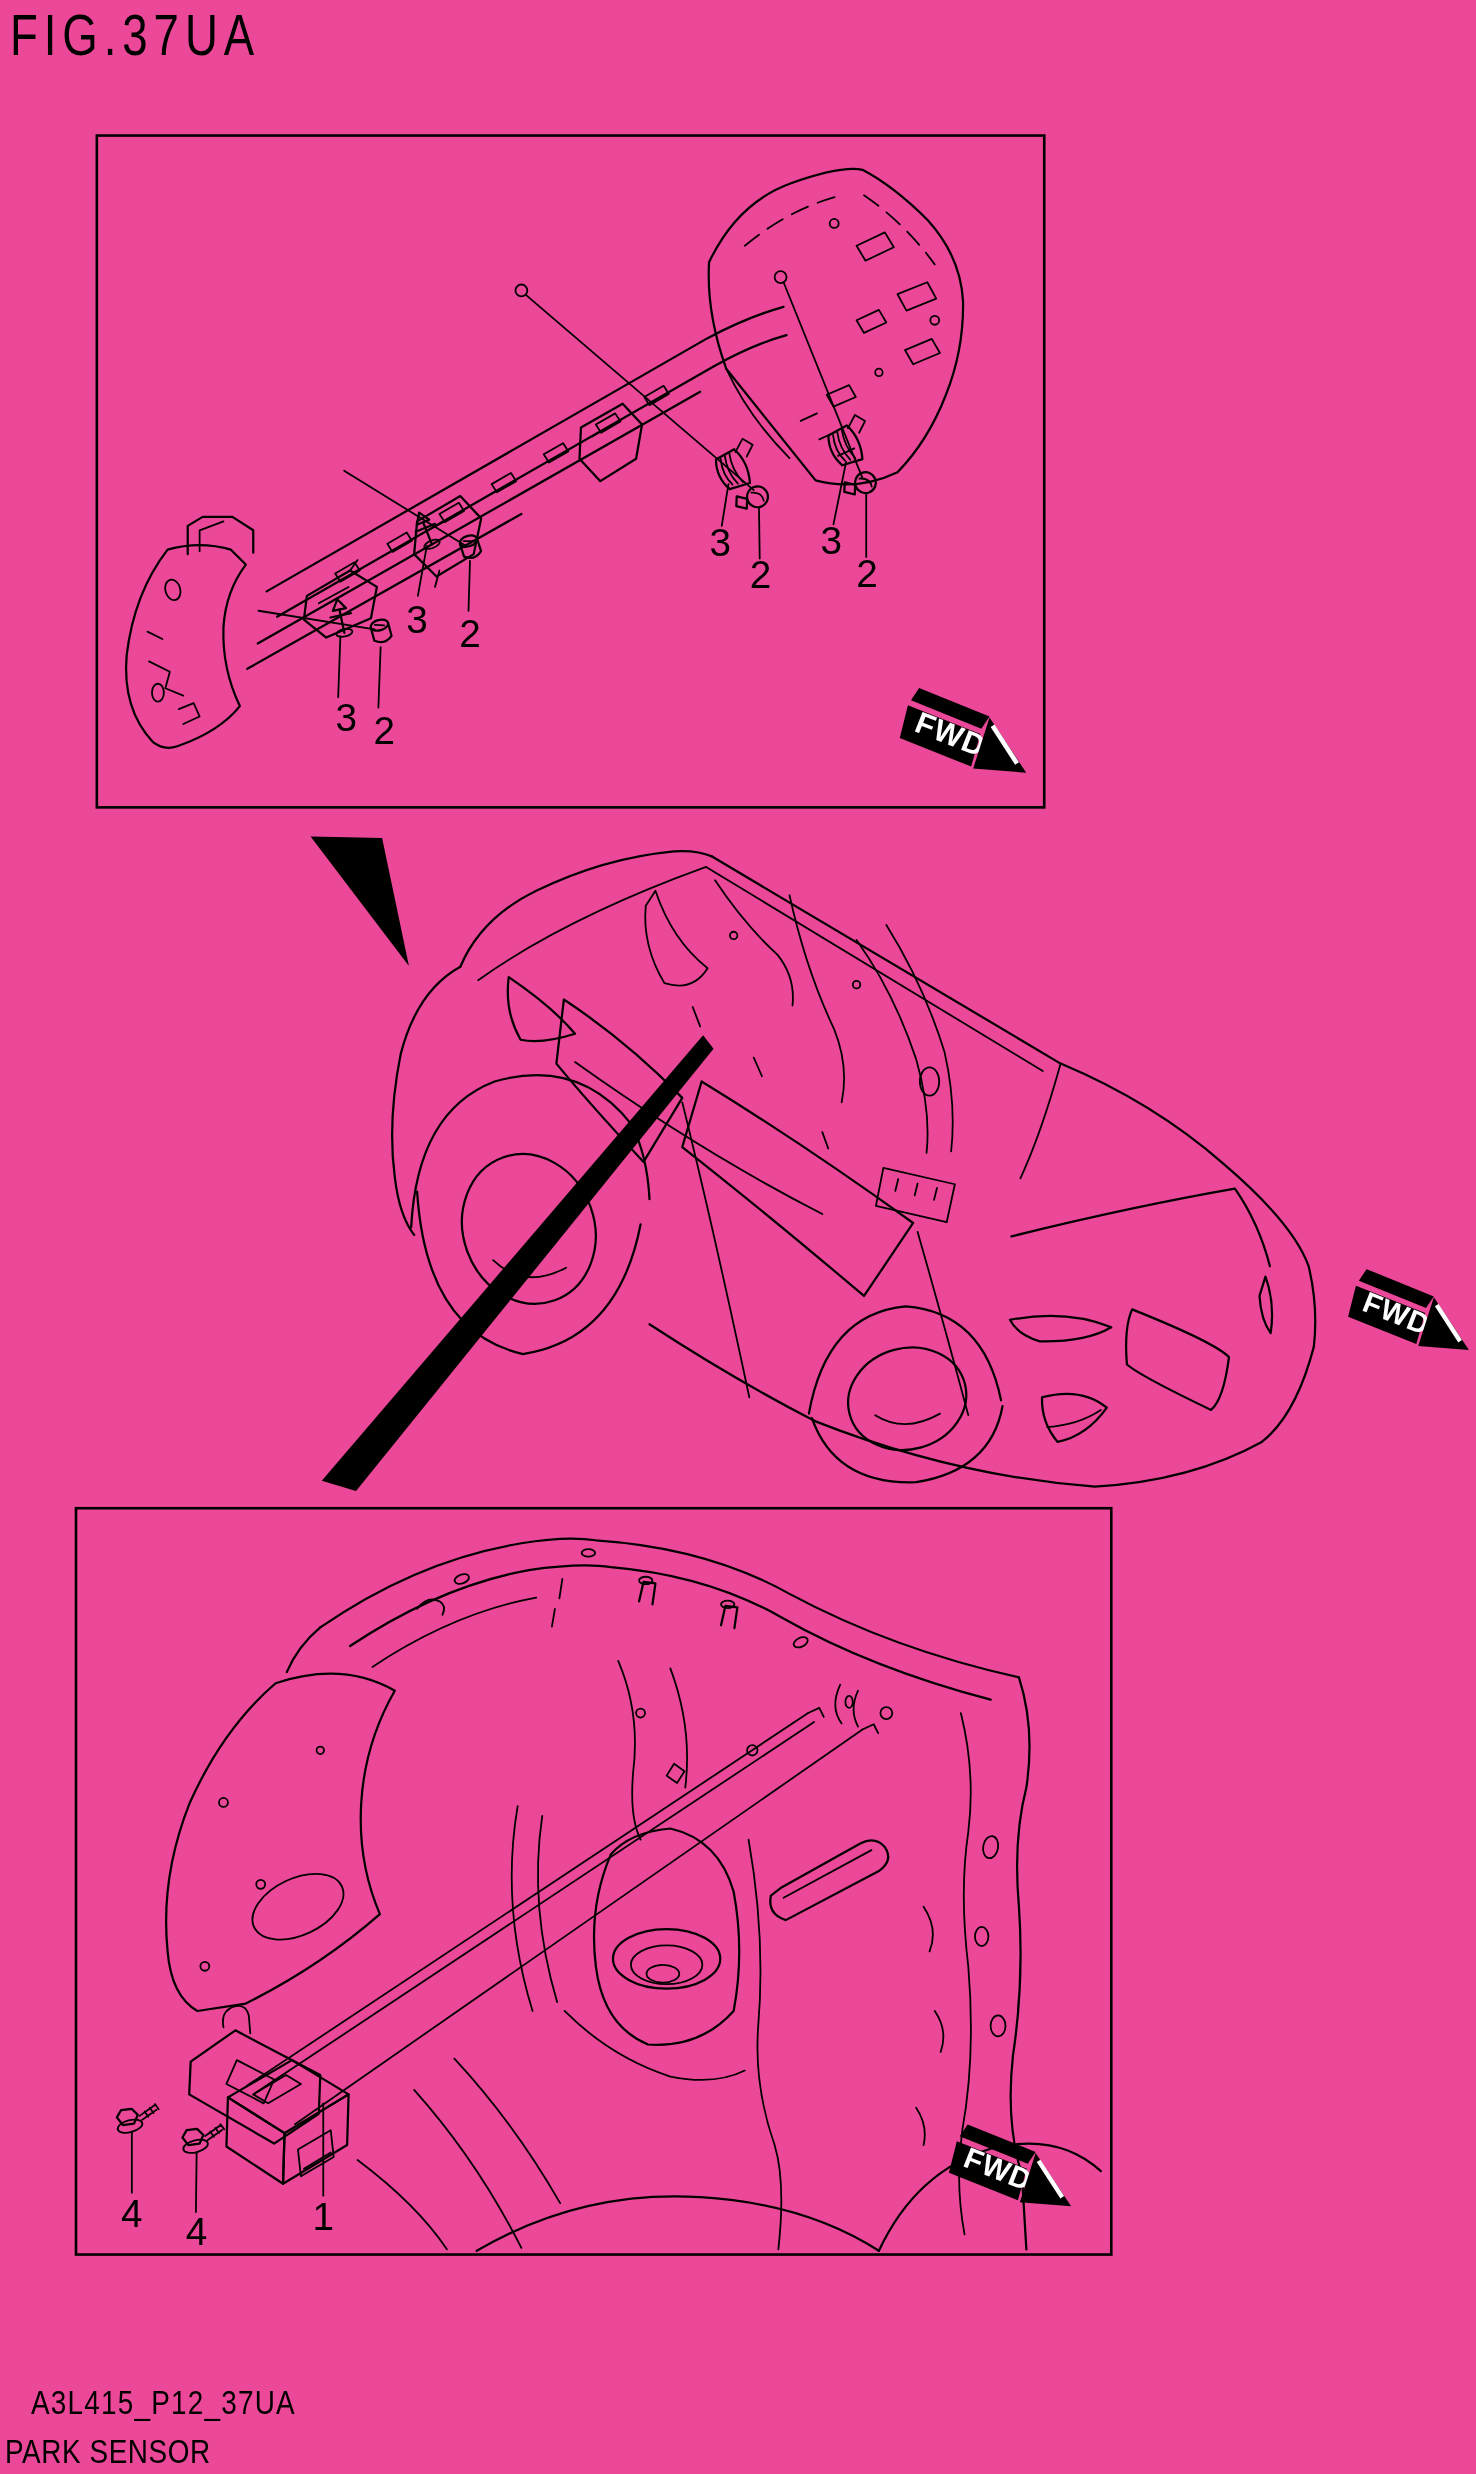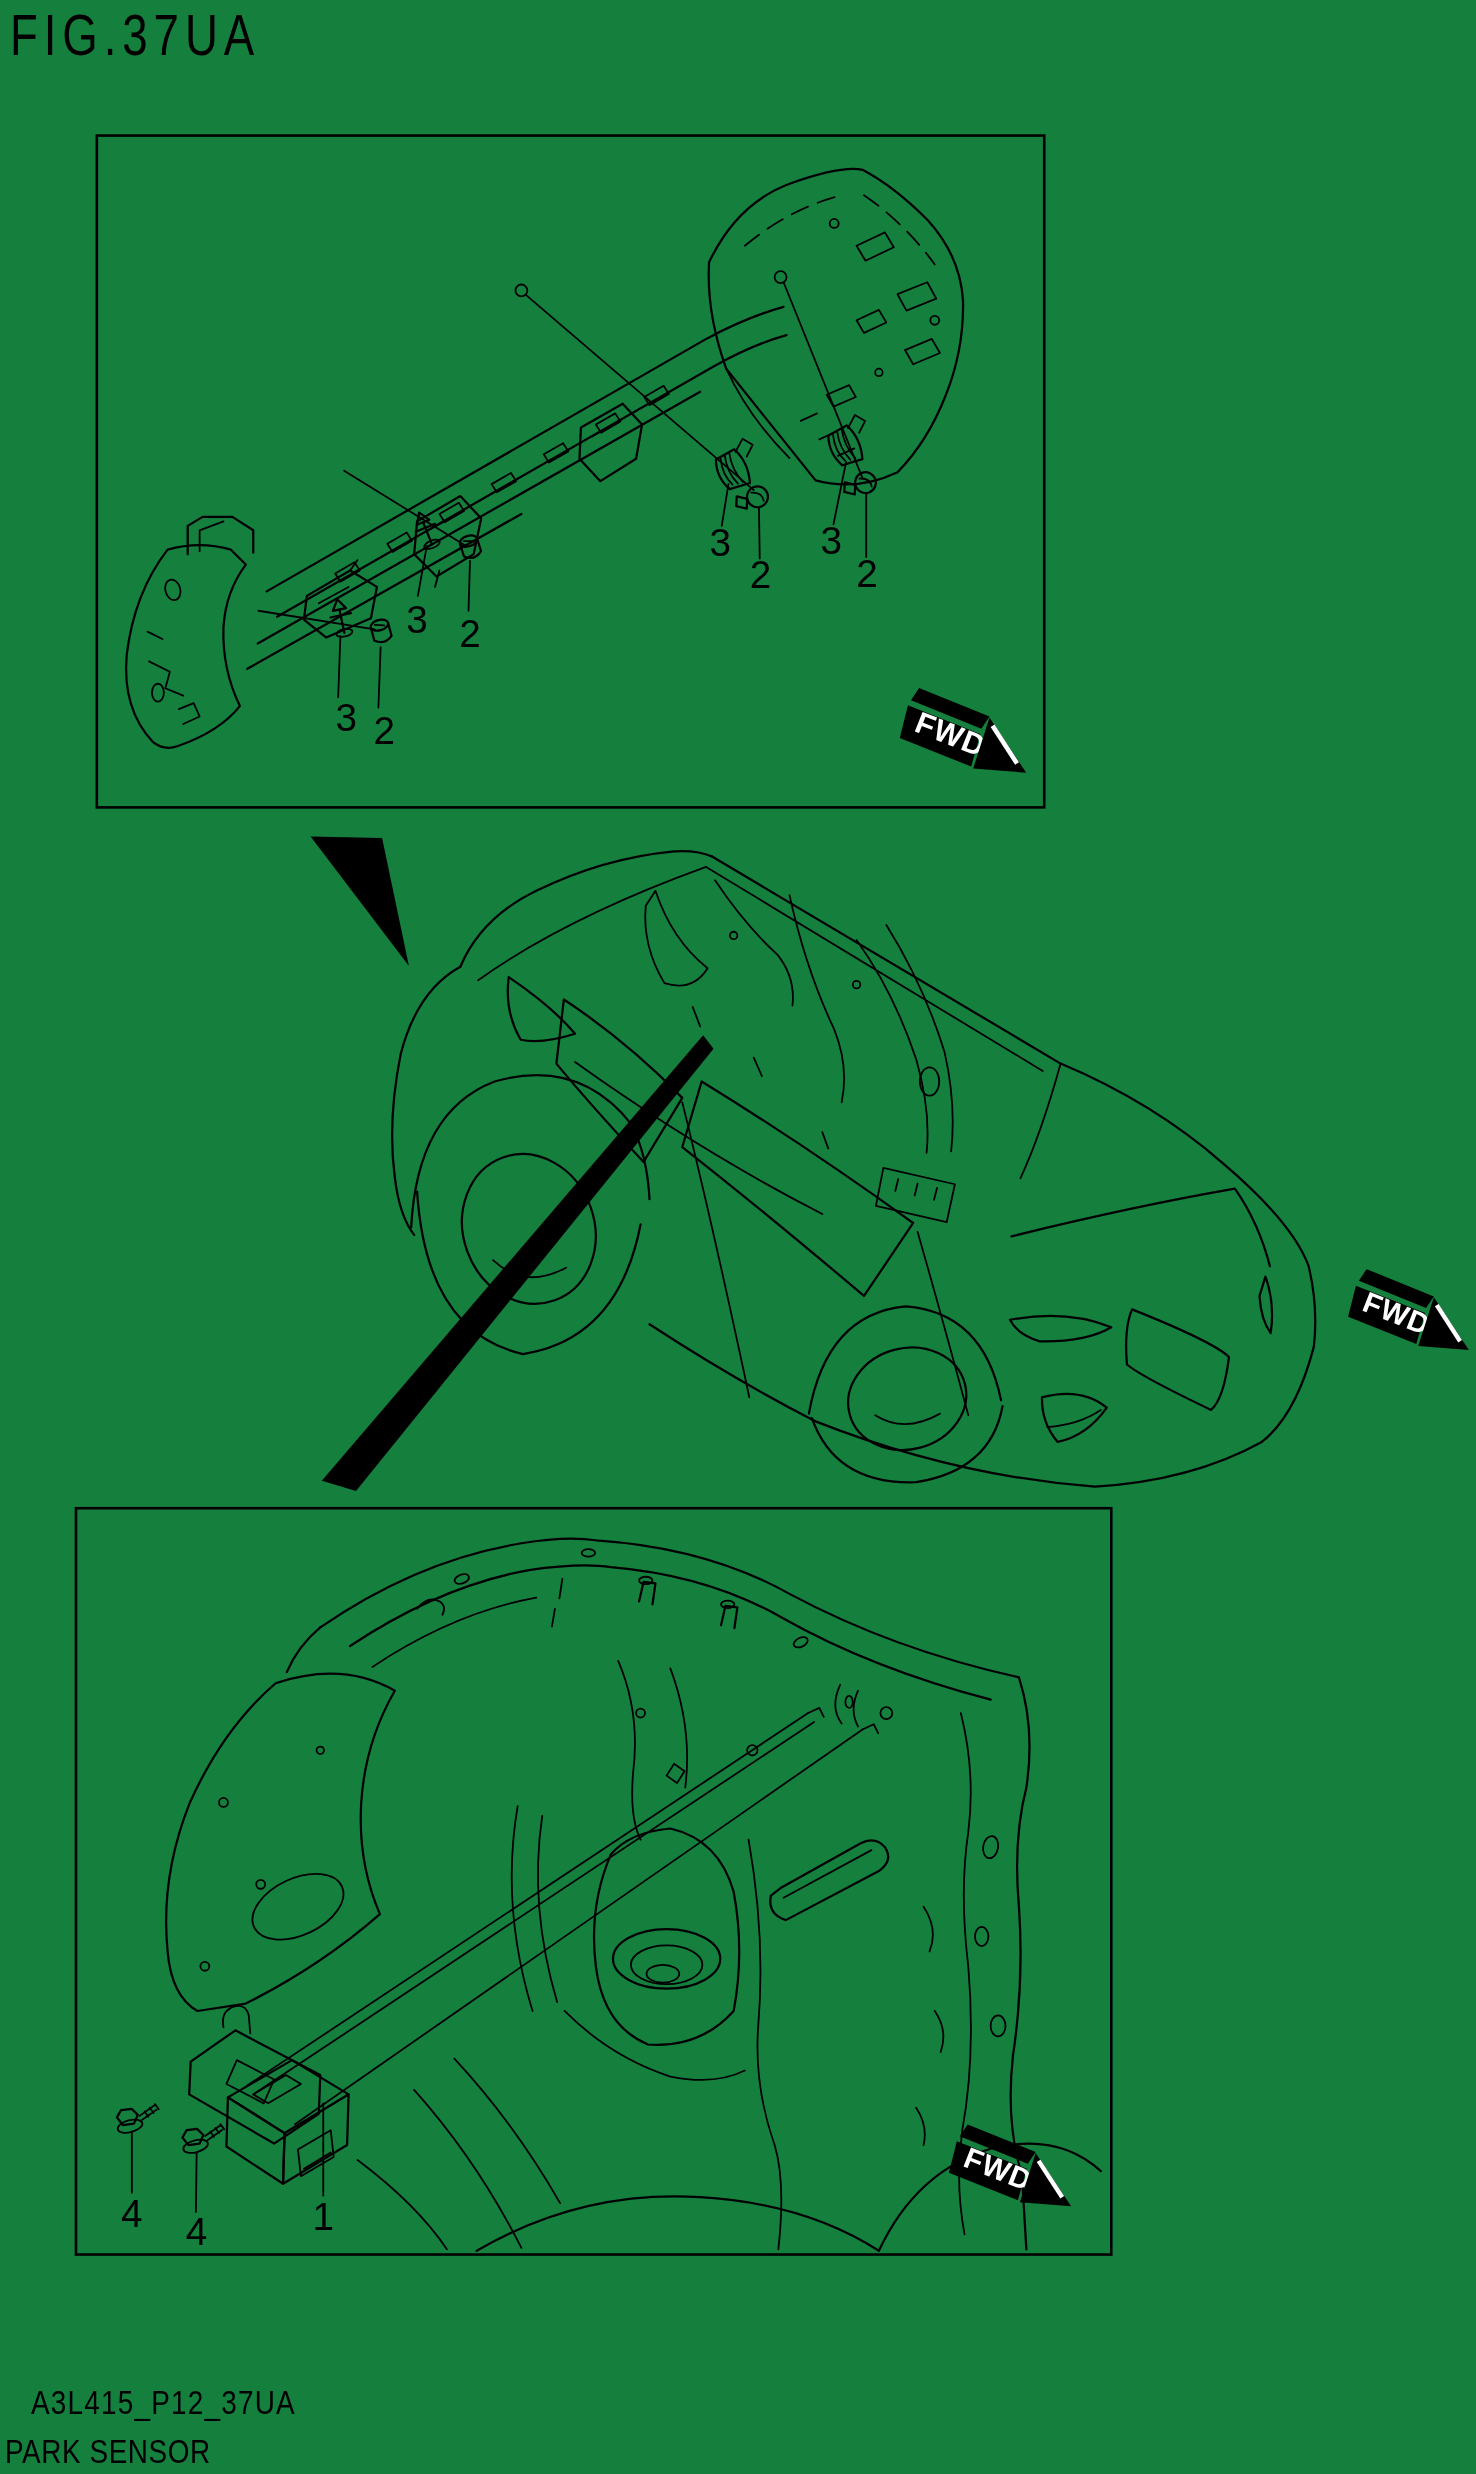--- a/index.html
+++ b/index.html
@@ -1,16 +1,16 @@
 <!DOCTYPE html>
 <html style="font-size:12px"><head>
 <meta charset="utf-8">
 <style>
   html,body{margin:0;padding:0;background:#ffffff;}
-  .page{position:relative;width:1477px;height:2475px;background:#15803d;overflow:hidden;
+  .page{position:relative;width:1477px;height:2475px;background:#ec4899;overflow:hidden;
         font-family:"Liberation Sans",sans-serif;color:#000;}
   .diagram{position:absolute;left:0;top:0;}
   .fig-title{position:absolute;left:10.4px;top:1.5px;font-size:57px;letter-spacing:7.4px;
         transform:scaleX(.8);transform-origin:0 0;white-space:nowrap;}
   .footer-code{position:absolute;left:31px;top:2383px;font-size:34px;letter-spacing:1.5px;
         transform:scaleX(.82);transform-origin:0 0;white-space:nowrap;}
   .footer-name{position:absolute;left:4.5px;top:2432px;font-size:34px;letter-spacing:0.7px;
         transform:scaleX(.82);transform-origin:0 0;white-space:nowrap;}
   .art{fill:none;stroke:#000;stroke-width:3;stroke-linecap:round;stroke-linejoin:round;}
   .thin{fill:none;stroke:#000;stroke-width:2.4;stroke-linecap:round;stroke-linejoin:round;}

